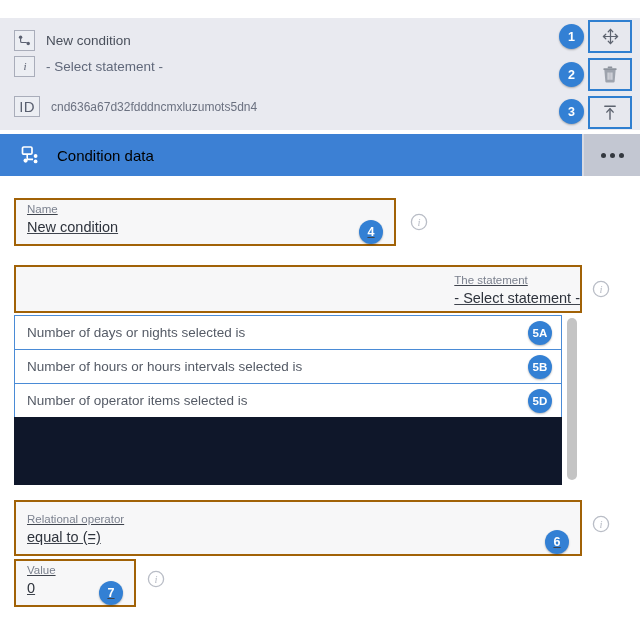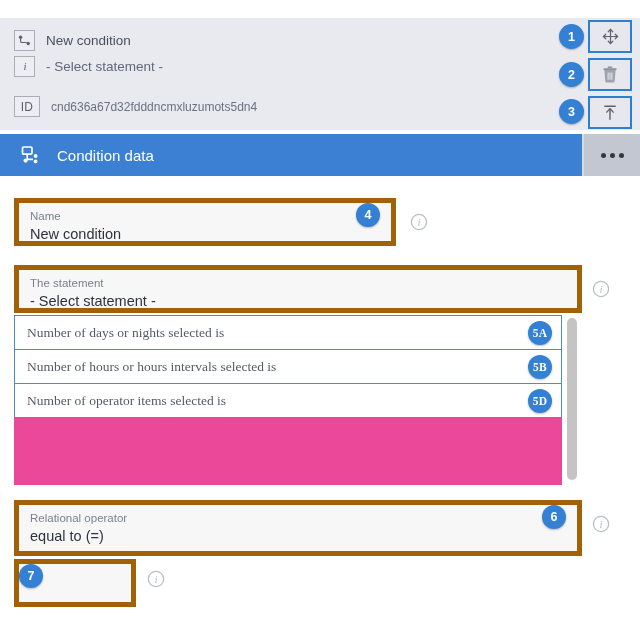--- a/index.html
+++ b/index.html
@@ -43,21 +43,21 @@
     background: #eceef3;
     box-sizing: border-box;
     display: flex;
     align-items: center;
     justify-content: center;
     margin-right: 11px;
     flex: 0 0 auto;
   }
   .glyph-box.id-box {
     width: 26px;
-    font-size: 12px;
+    font-size: 15px;
     color: #5a6070;
     letter-spacing: .2px;
   }
   .glyph-box svg { display: block; }
 
   .meta-text {
     font-size: 13.5px;
     color: #4a505c;
     white-space: nowrap;
   }
@@ -115,21 +115,21 @@
     top: 134px;
     width: 640px;
     height: 42px;
     background: #3c80d4;
     display: flex;
     align-items: center;
     box-sizing: border-box;
   }
   .bh-icon { margin-left: 21px; margin-right: 16px; display: flex; }
   .bh-title {
-    color: #ffffff;
+    color: #000000;
     font-size: 15px;
   }
   .overflow-btn {
     position: absolute;
     right: 0;
     top: 0;
     width: 58px;
     height: 42px;
     background: #c3c7d2;
     display: flex;
@@ -141,26 +141,27 @@
   }
   .dots { display: flex; gap: 4px; }
   .dots i {
     width: 5px; height: 5px; border-radius: 50%;
     background: #33383f; display: block;
   }
 
   
   .field {
     position: absolute;
-    border: 5px solid #a16207;
+    border: 2px solid #a16207;
     background: #f7f7f8;
     box-sizing: border-box;
     display: flex;
-    align-items: flex-start;
+    align-items: flex-end;
     cursor: text;
+    text-decoration: underline;
   }
   .field .labels {
     padding: 6px 0 7px 11px;
     flex: 1 1 auto;
     min-width: 0;
   }
   .field .flabel {
     font-size: 11.5px;
     color: #7b818e;
     line-height: 15px;
@@ -193,23 +194,22 @@
   #info-operator  { left: 592px; top: 515px; }
   #info-value     { left: 147px; top: 570px; }
 
   
   .dropdown {
     position: absolute;
     left: 14px;
     top: 315px;
     width: 568px;
     height: 170px;
-    background: #ec4899;
-    box-sizing: border-box;
-    font-family: Liberation Serif, serif;
+    background: #0f172a;
+    box-sizing: border-box;
   }
   .dd-item {
     height: 34px;
     border: 1px solid #4a8bd6;
     border-bottom: none;
     box-sizing: border-box;
     display: flex;
     align-items: center;
     background: #ffffff;
     cursor: pointer;
@@ -398,20 +398,24 @@
   <div class="badge b-md in-badge">6</div>
 </div>
 <span class="info-icon" id="info-operator">
   <svg width="18" height="18" viewBox="0 0 18 18">
     <circle cx="9" cy="9" r="7.6" stroke="#b9bdc6" stroke-width="1.3" fill="none"></circle>
     <text x="9" y="13" font-family="Liberation Serif, serif" font-size="11" font-style="italic" fill="#b9bdc6" text-anchor="middle">i</text>
   </svg>
 </span>
 
 <div class="field" id="field-value">
+  <div class="labels">
+    <div class="flabel">Value</div>
+    <div class="fvalue">0</div>
+  </div>
   <div class="badge b-md in-badge">7</div>
 </div>
 <span class="info-icon" id="info-value">
   <svg width="18" height="18" viewBox="0 0 18 18">
     <circle cx="9" cy="9" r="7.6" stroke="#b9bdc6" stroke-width="1.3" fill="none"></circle>
     <text x="9" y="13" font-family="Liberation Serif, serif" font-size="11" font-style="italic" fill="#b9bdc6" text-anchor="middle">i</text>
   </svg>
 </span>
 
 </body></html>

